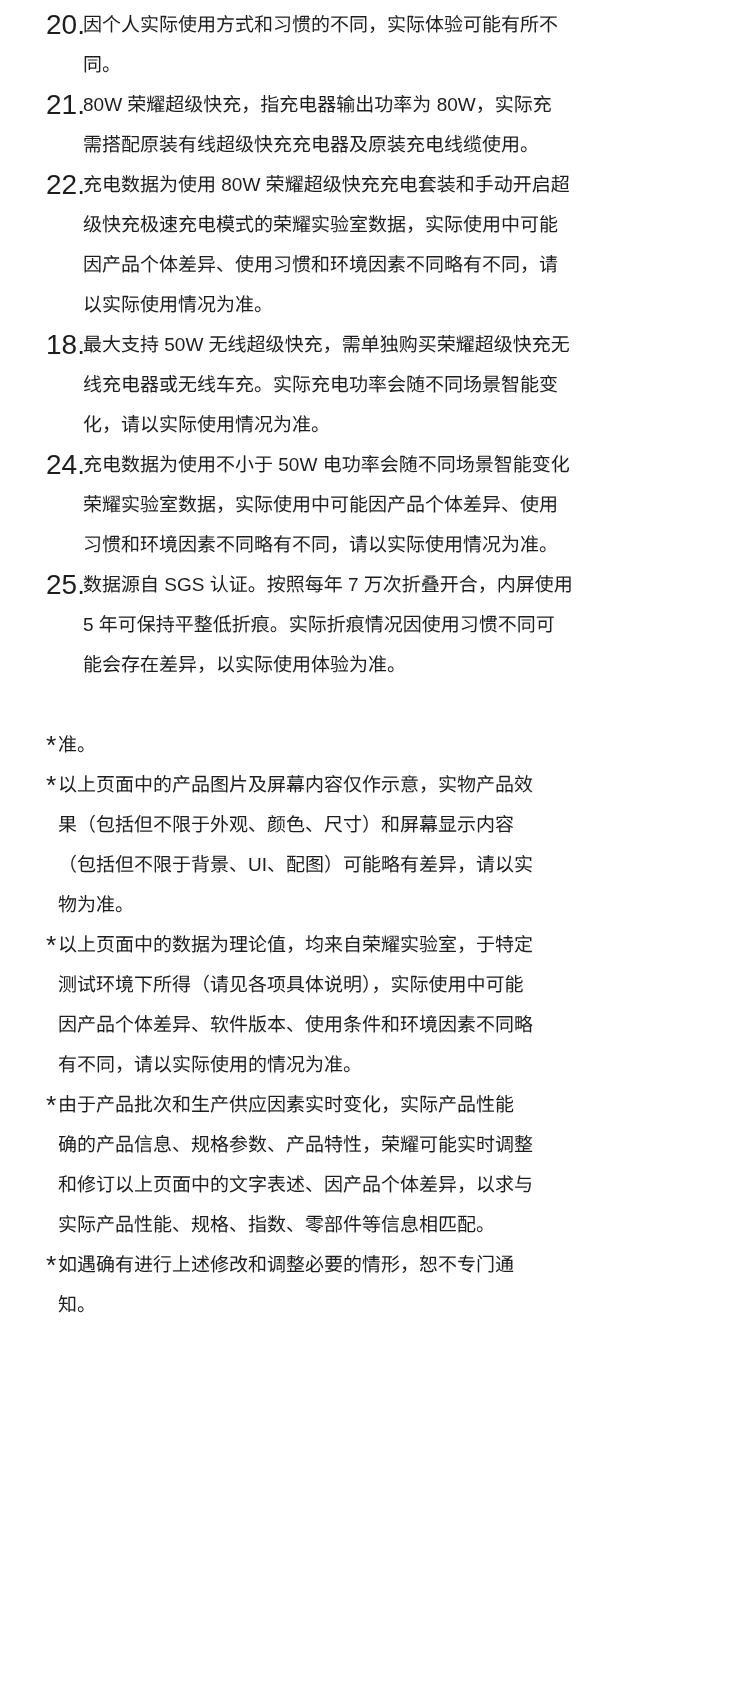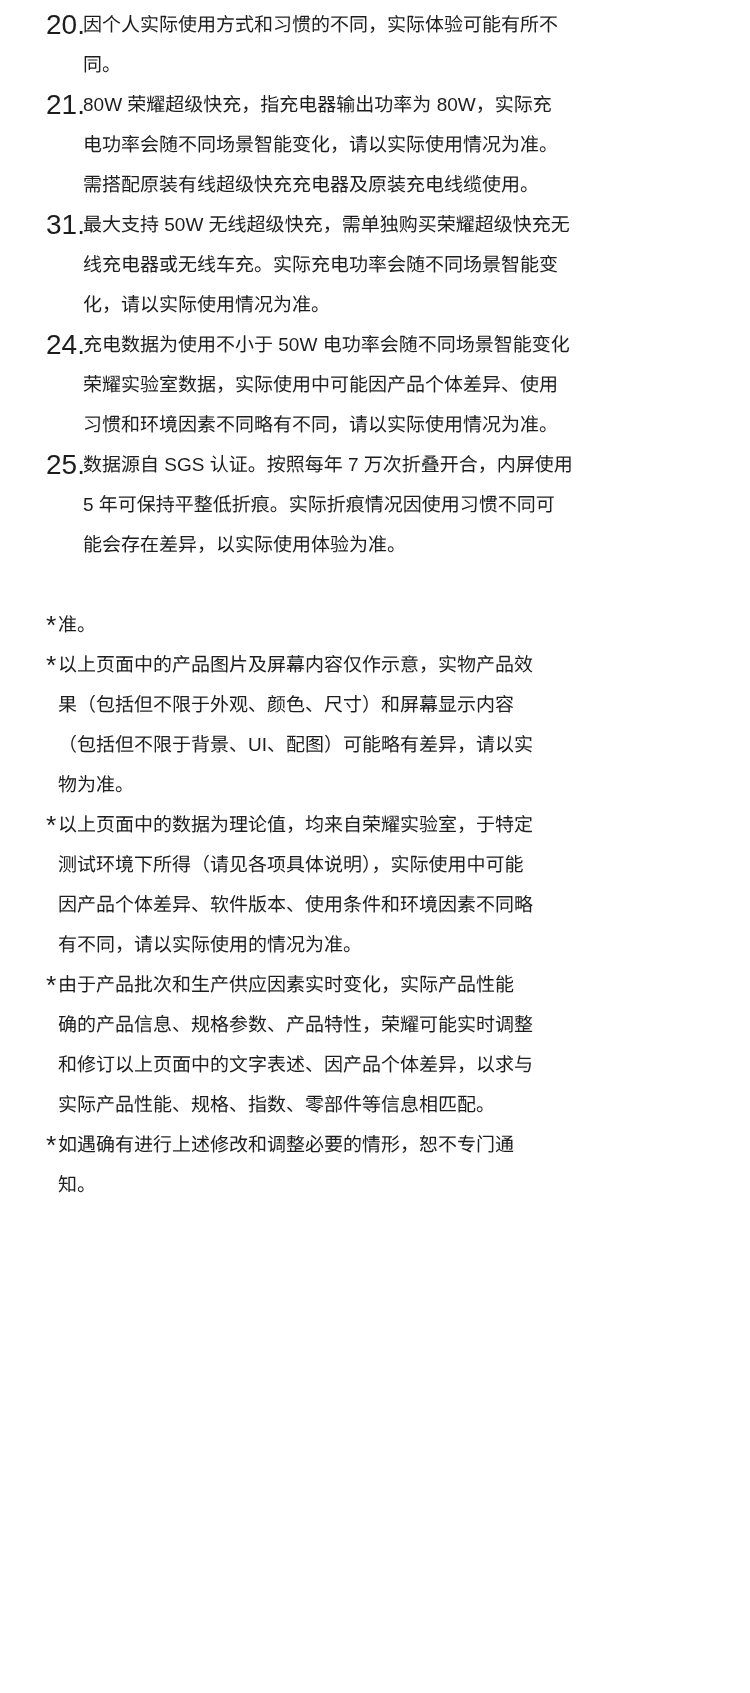--- a/index.html
+++ b/index.html
@@ -59,25 +59,31 @@
 <div class="content">
   <div id="numbered-notes">
       <div class="note numbered-note">
         <span class="marker">20.</span>
         <div class="line">因个人实际使用方式和习惯的不同，实际体验可能有所不</div>
         <div class="line">同。</div>
       </div>
       <div class="note numbered-note">
         <span class="marker">21.</span>
         <div class="line">80W 荣耀超级快充，指充电器输出功率为 80W，实际充</div>
-        <div class="line">电功率会随不同场景智能变化，请以实际使用情况为准。</div>
         <div class="line">需搭配原装有线超级快充充电器及原装充电线缆使用。</div>
       </div>
       <div class="note numbered-note">
-        <span class="marker">31.</span>
+        <span class="marker">22.</span>
+        <div class="line">充电数据为使用 80W 荣耀超级快充充电套装和手动开启超</div>
+        <div class="line">级快充极速充电模式的荣耀实验室数据，实际使用中可能</div>
+        <div class="line">因产品个体差异、使用习惯和环境因素不同略有不同，请</div>
+        <div class="line">以实际使用情况为准。</div>
+      </div>
+      <div class="note numbered-note">
+        <span class="marker">18.</span>
         <div class="line">最大支持 50W 无线超级快充，需单独购买荣耀超级快充无</div>
         <div class="line">线充电器或无线车充。实际充电功率会随不同场景智能变</div>
         <div class="line">化，请以实际使用情况为准。</div>
       </div>
       <div class="note numbered-note">
         <span class="marker">24.</span>
         <div class="line">充电数据为使用不小于 50W 电功率会随不同场景智能变化</div>
         <div class="line">荣耀实验室数据，实际使用中可能因产品个体差异、使用</div>
         <div class="line">习惯和环境因素不同略有不同，请以实际使用情况为准。</div>
       </div>

